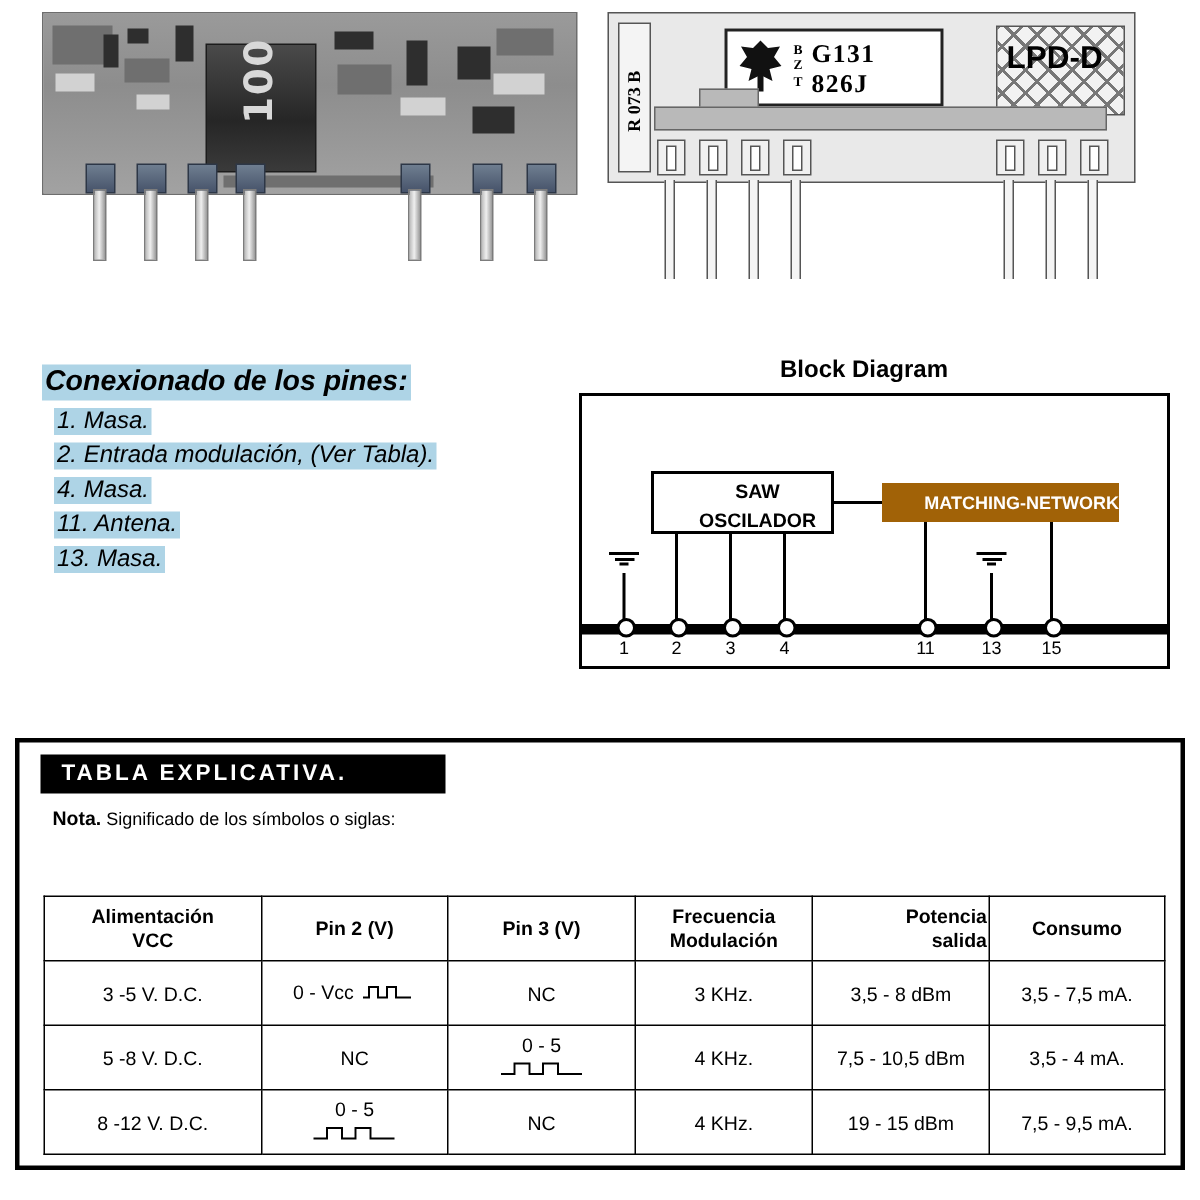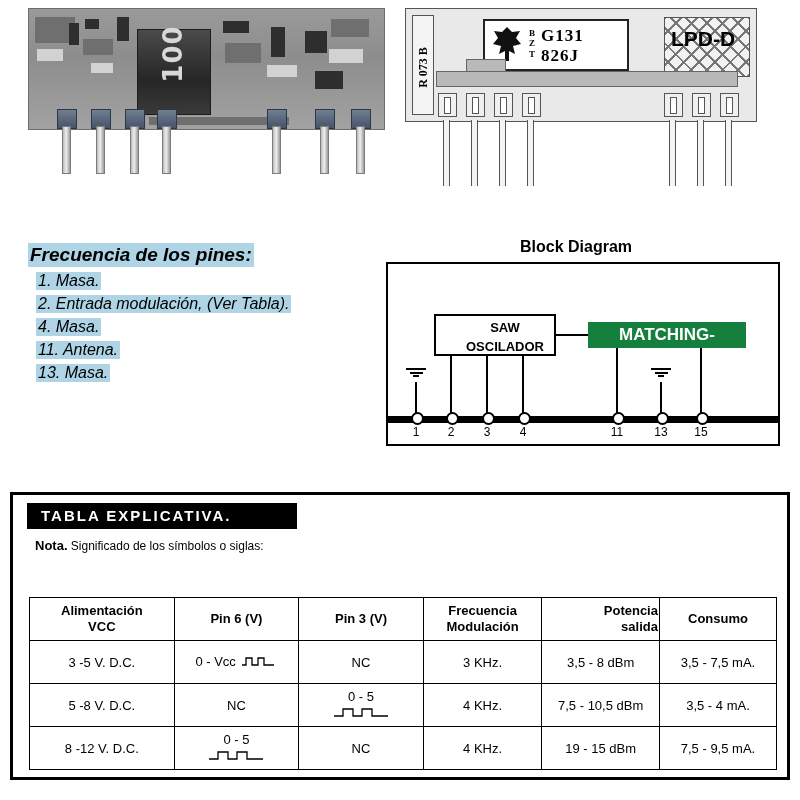--- a/index.html
+++ b/index.html
@@ -240,26 +240,26 @@
     font-size: 13px;
     line-height: 19px;
     padding-top: 2px;
     box-sizing: border-box;
     padding-left: 20px;
   }
   #match-box {
     position: absolute;
     left: 200px; top: 58px;
     width: 158px; height: 26px;
-    background: #15803d;
+    background: #a16207;
     color: #fff;
-    text-align: center;
-    font-family: "Liberation Sans", sans-serif;
-    font-weight: bold;
-    font-size: 17px;
+    text-align: right;
+    font-family: "Liberation Sans", sans-serif;
+    font-weight: bold;
+    font-size: 12px;
     line-height: 26px;
   }
   #ground-bar {
     position: absolute;
     left: 0; top: 152px;
     width: 100%; height: 7px;
     background: #000;
   }
   .bd-line {
     position: absolute;
@@ -447,21 +447,21 @@
     <div class="pkg-lead" style="left:66px;top:112px;height:66px;"></div>
     <div class="pkg-lead" style="left:94px;top:112px;height:66px;"></div>
     <div class="pkg-lead" style="left:122px;top:112px;height:66px;"></div>
     <div class="pkg-lead" style="left:264px;top:112px;height:66px;"></div>
     <div class="pkg-lead" style="left:292px;top:112px;height:66px;"></div>
     <div class="pkg-lead" style="left:320px;top:112px;height:66px;"></div>
   </div>
 </div>
 
 <div id="pin-section">
-  <div id="pin-title">Frecuencia de los pines:</div>
+  <div id="pin-title">Conexionado de los pines:</div>
   <span class="pin-row"><span class="pin-item">1. Masa.</span></span>
   <span class="pin-row"><span class="pin-item">2. Entrada modulación, (Ver Tabla).</span></span>
   <span class="pin-row"><span class="pin-item">4. Masa.</span></span>
   <span class="pin-row"><span class="pin-item">11. Antena.</span></span>
   <span class="pin-row"><span class="pin-item">13. Masa.</span></span>
 </div>
 
 <div id="block-title">Block Diagram</div>
 <div id="block-diagram">
 
@@ -522,21 +522,21 @@
     </div>
   </div>
 
   <table class="spec">
     <thead>
       <tr>
         <th style="width:145px;">
           <div>Alimentación</div>
           <div>VCC</div>
         </th>
-        <th style="width:125px;">Pin 6 (V)</th>
+        <th style="width:125px;">Pin 2 (V)</th>
         <th style="width:125px;">Pin 3 (V)</th>
         <th style="width:118px;">
           <div>Frecuencia</div>
           <div>Modulación</div>
         </th>
         <th style="width:118px;text-align:right;">
           <div>Potencia</div>
           <div>salida</div>
         </th>
         <th style="width:117px;">Consumo</th>

